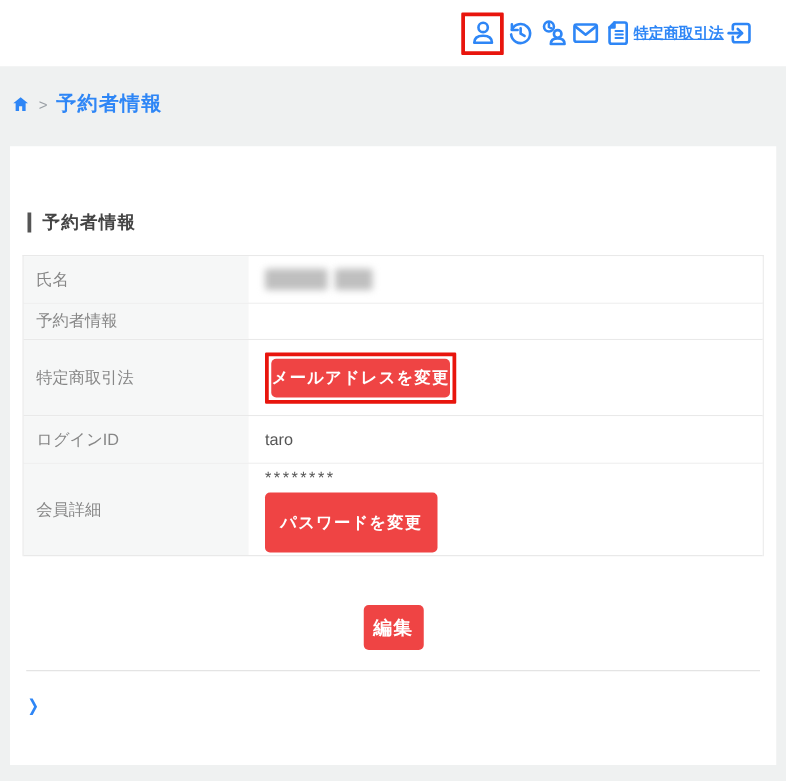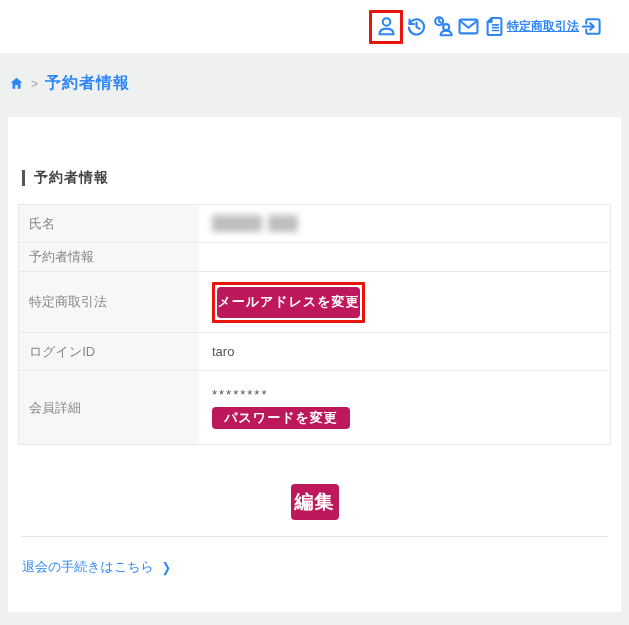--- a/index.html
+++ b/index.html
@@ -65,32 +65,32 @@
   .h28 { min-height: 28px; }
   .h60 { min-height: 60px; }
   .h73 { min-height: 73px; }
   .redacted { display: flex; gap: 6px; align-items: center; }
   .redacted .blur1, .redacted .blur2 {
     height: 17px; background: #bfbfbf; border-radius: 2px; filter: blur(3px);
   }
   .redacted .blur1 { width: 50px; }
   .redacted .blur2 { width: 30px; }
   .btn-blue {
-    background: #be185d; color: #fff; border: none; border-radius: 4px;
+    background: #ef4444; color: #fff; border: none; border-radius: 4px;
     font-size: 13px; font-weight: bold; font-family: inherit;
     cursor: pointer; letter-spacing: 1px;
   }
   .btn-mail { width: 143px; height: 31px; }
-  .btn-pass { width: 138px; height: 22px; }
+  .btn-pass { width: 138px; height: 48px; }
   .mail-annotation { border: 3px solid #e8150d; padding: 2px; display: inline-block; border-radius: 1px; }
   .pass-cell { flex-direction: column; align-items: flex-start; justify-content: center; gap: 7px; padding-top: 4px; }
   .asterisks { font-size: 13px; color: #555; letter-spacing: 2px; line-height: 10px; }
   
   .edit-area { padding: 39px 0 16px 0; display: flex; justify-content: center; }
-  .btn-edit { width: 48px; height: 36px; font-size: 19px; }
+  .btn-edit { width: 48px; height: 36px; font-size: 15px; }
   .separator { border-top: 1px solid #e4e4e4; margin: 0 3px; }
   
   .footer-link {
     padding: 21px 4px 24px 4px; color: #2e86f6; font-size: 13px;
     display: flex; align-items: center; gap: 8px; cursor: pointer;
   }
   .footer-link .chev { font-size: 11px; font-weight: bold; transform: scaleY(1.2); }
   svg { fill: none; stroke: #2e86f6; stroke-width: 2; stroke-linecap: round; stroke-linejoin: round; }
 </style>
 </head>
@@ -209,17 +209,16 @@
 
   </div>
 
   <div class="edit-area">
     <button class="btn-blue btn-edit">編集</button>
   </div>
 
   <div class="separator"></div>
 
   <a class="footer-link">
-    <span>退会の手続きはこちら</span>
     <span class="chev">❯</span>
   </a>
 
 </div>
 
 </body></html>

